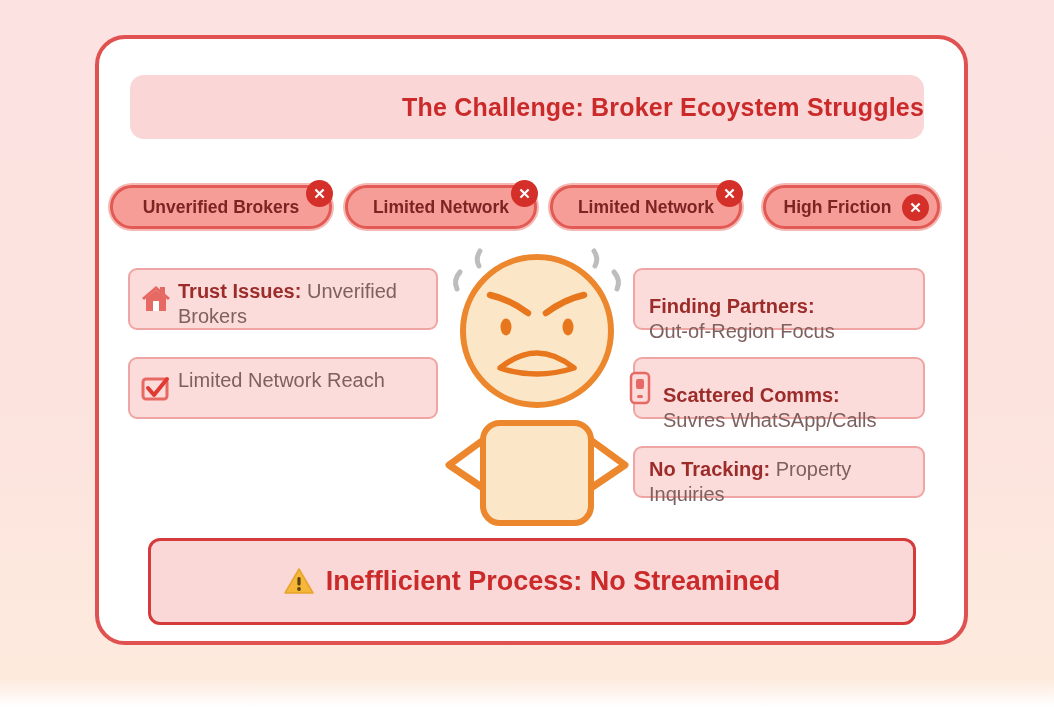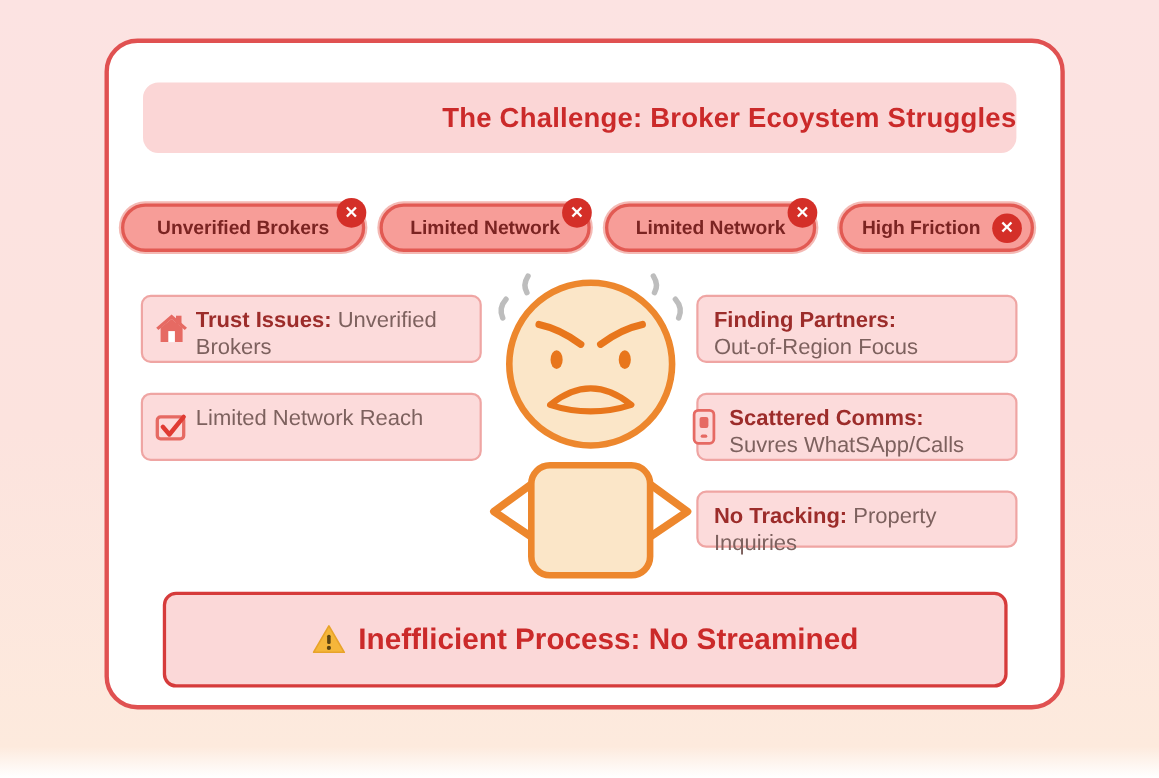--- a/index.html
+++ b/index.html
@@ -39,21 +39,21 @@
   .pill .x-badge.inline { top:6px; right:8px; }
   .pill.pad-right { padding-right:22px; }
 
   .issue-card {
     position:absolute; background:#fcdbdb; border:2px solid #efa5a3; border-radius:9px;
     padding:9px 12px 9px 14px; font-size:20px; line-height:1.25; color:#7d615e;
     display:flex; align-items:flex-start;
   }
   .issue-card.with-icon { padding-left:48px; }
   .issue-card b { color:#9c2c2a; }
-  .issue-card .stacked-title { display:block; }
+  .issue-card .stacked-title { display:block;margin-top:15px; }
   .card-icon { position:absolute; left:10px; top:50%; transform:translateY(-50%); width:32px; height:32px; }
   .card-icon.edge { left:-6px; width:22px; height:34px; }
 
   .banner {
     position:absolute; left:148px; top:538px; width:768px; height:87px;
     background:#fbd8d8; border:3.5px solid #d63b3b; border-radius:12px;
     display:flex; flex-direction:column; align-items:center; justify-content:center;
     color:#cb2a2a; font-weight:bold; font-size:27px; line-height:1.35;
   }
   .banner .line1 { display:flex; align-items:center; gap:12px; }

